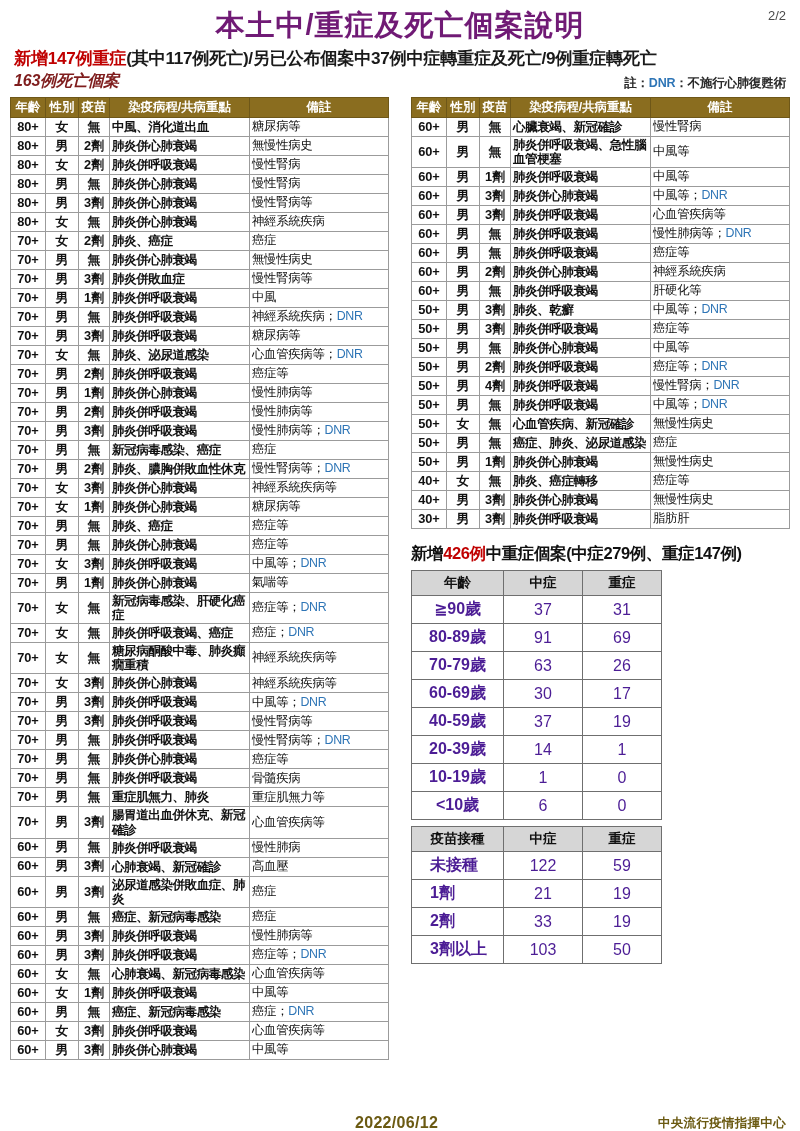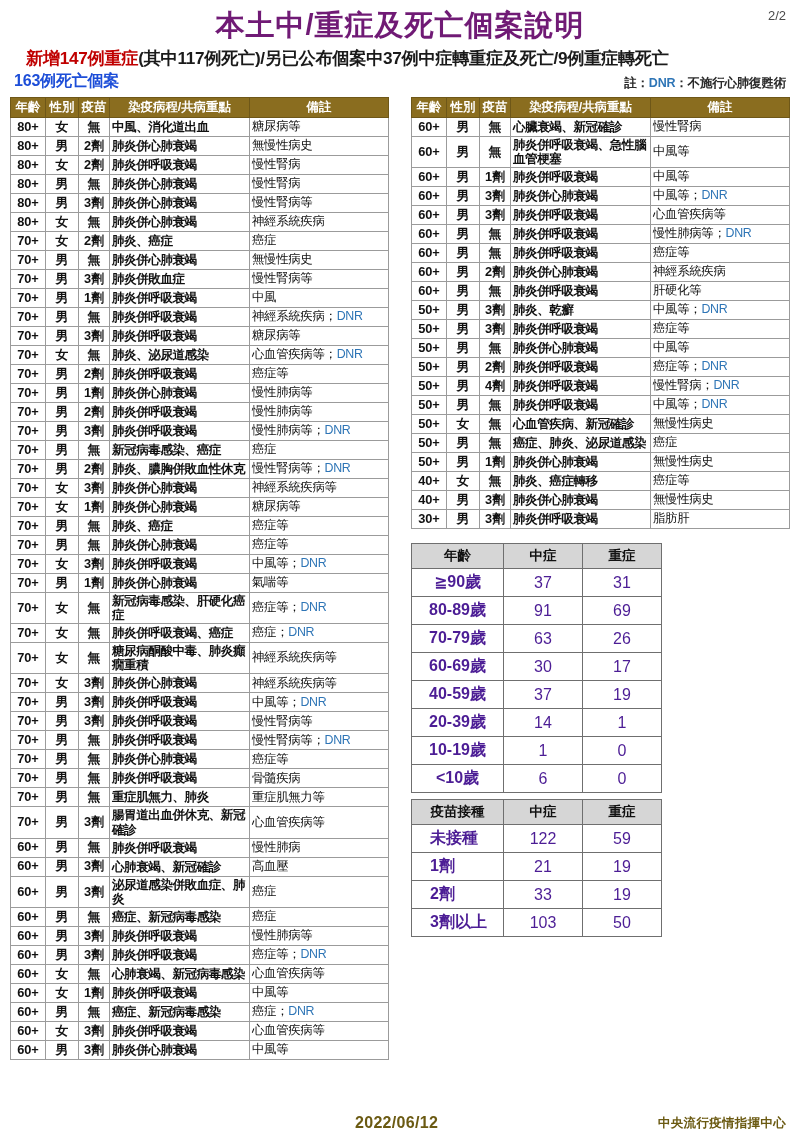--- a/index.html
+++ b/index.html
@@ -21,39 +21,40 @@
     text-align:center;
     font-size:29px;
     font-weight:bold;
     color:#701a75;
     letter-spacing:1px;
     padding-top:10px;
     line-height:1.1;
   }
   .subtitle {
     margin-top:7px;
-    padding-left:26px;
+    padding-left:14px;
     font-size:17.2px;
     font-weight:bold;
     color:#1a1a1a;
     letter-spacing:-0.3px;
     white-space:nowrap;
     line-height:1.1;
   }
   .subtitle .hl { color:#c00000; }
 
   .subrow2 {
     display:flex;
     align-items:flex-end;
     justify-content:space-between;
     padding:3px 14px 0 14px;
   }
   .deaths {
-    font-size:16px; font-weight:bold; color:#1d4ed8;
+    font-size:16px; font-weight:bold; color:#7f1d1d;
     letter-spacing:-0.2px;
+    font-style:italic;
   }
   .note {
     font-size:12.5px; font-weight:bold; color:#2a2a2a;
     letter-spacing:-0.2px;
   }
   .note .dnr { color:#2e75b6; }
 
   
   .cols { display:flex; gap:12px; padding:0 10px; margin-top:5px; }
   .col-left  { width:380px; }
@@ -697,20 +698,23 @@
             <td class="age">30+</td>
             <td class="sex">男</td>
             <td class="vac">3劑</td>
             <td class="course">肺炎併呼吸衰竭</td>
             <td class="remark">脂肪肝</td>
           </tr>
         </tbody>
     </table>
 
     <div class="stats-wrap">
+      <div class="stats-title">
+        <span>新增</span><span class="hl">426例</span><span>中重症個案(中症279例、重症147例)</span>
+      </div>
 
       <table class="stats age">
         <colgroup>
             <col class="sc1">
             <col class="sc2">
             <col class="sc3">
           </colgroup>
         <thead>
           <tr>
             <th>年齡</th>

